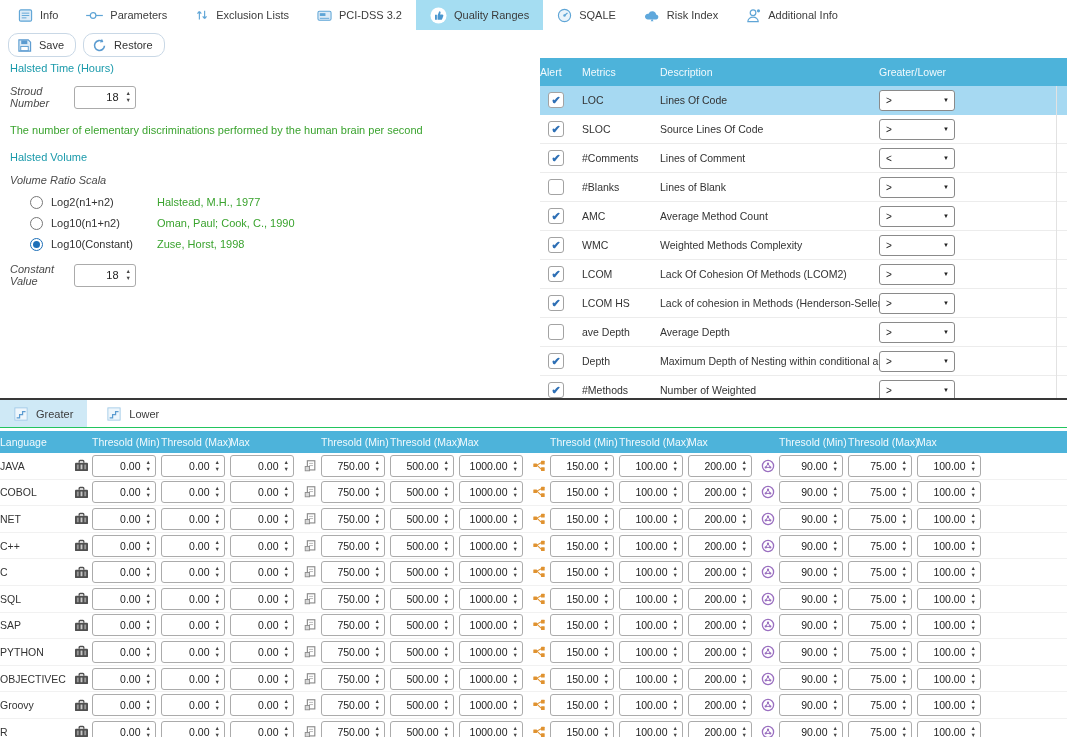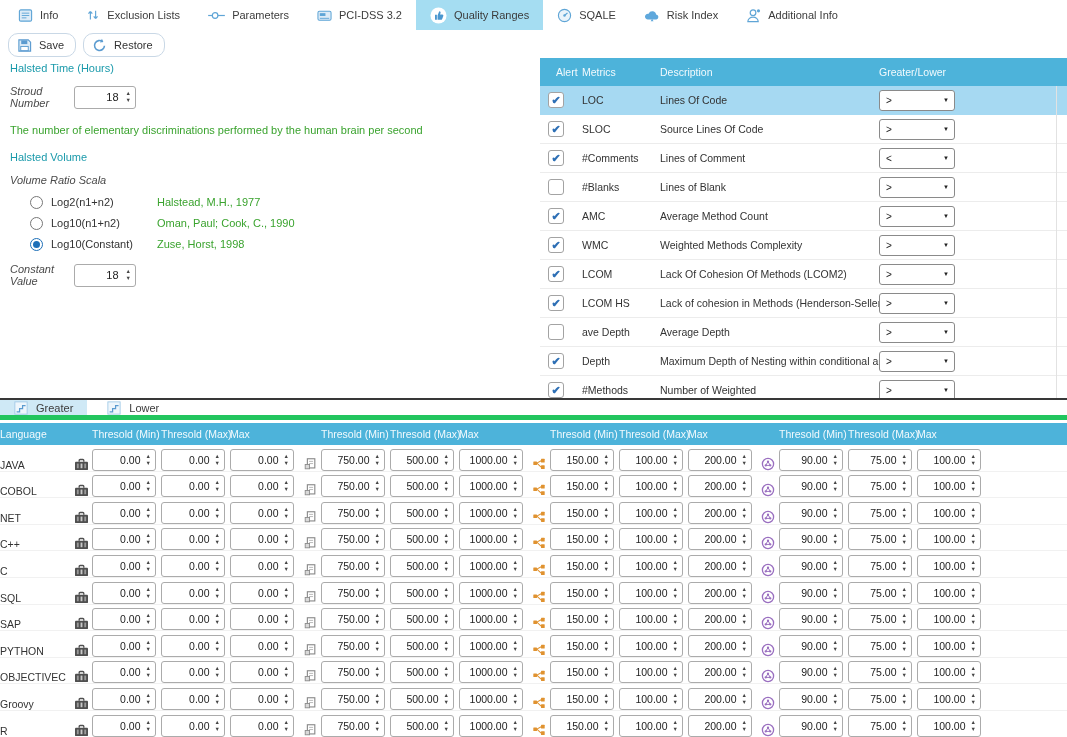--- a/index.html
+++ b/index.html
@@ -32,38 +32,38 @@
   .radio.sel{border-color:#1d6fb8}
   .radio.sel::after{content:"";position:absolute;left:2px;top:2px;width:7px;height:7px;border-radius:50%;background:#1d6fb8}
   .radio-label{width:106px;font-size:11px;color:#333}
   .radio-ref{font-size:11px;color:var(--green)}
   .constant-row{margin-top:9px}
 
   
   .metrics-panel{position:absolute;left:540px;top:58px;right:0;height:340px;overflow:hidden;background:#fff}
   .mhead,.mrow{display:grid;grid-template-columns:42px 78px 219px 1fr;align-items:center}
   .mhead{height:28px;background:var(--header_blue);color:#f2fafd;font-size:10.5px}
-  .mhead>div:first-child{padding-left:16px}
+  .mhead>div:first-child{padding-left:0}
   .mrow{height:29px;border-bottom:1px solid #ececec;background:#fff}
   .mrow.selected{background:var(--row_selected);border-bottom-color:transparent}
   .cb{width:16px;height:16px;border:1px solid #a3a3a3;border-radius:3px;background:#fff;margin-left:8px;
       display:flex;align-items:center;justify-content:center;font-size:11px;color:#2d6fb5;font-weight:bold}
   .mc{font-size:10.5px;color:#333;white-space:nowrap;overflow:hidden}
   .dd{display:inline-flex;align-items:center;width:76px;height:21px;border:1px solid #8a8a8a;border-radius:3px;background:#fff}
   .ddv{flex:1;padding-left:6px;font-size:10px;color:#222}
   .caret{font-size:6px;color:#222;padding-right:5px}
   .vline{position:absolute;right:10px;top:28px;bottom:0;width:1px;background:#e2e2e2}
 
   
   .bottom-panel{position:absolute;top:398px;left:0;right:0;bottom:0;border-top:2px solid #383838;background:#fff}
-  .btabs{display:flex;height:20px;align-items:stretch;gap:6px;border-bottom:5px solid #22c55e}
+  .btabs{display:flex;height:28px;align-items:stretch;gap:6px;border-bottom:1px solid #22c55e}
   .btab{display:flex;align-items:center;gap:8px;padding:0 14px;font-size:11px;color:#3c3c3c}
   .btab.active{background:#cfe9f6}
   .rhead{display:flex;height:22px;align-items:center;background:var(--header_blue);color:#f2fafd;font-size:10.5px;margin-top:3px}
-  .rrow{display:flex;height:26.6px;align-items:flex-end;border-bottom:1px solid #f1f1f1}
+  .rrow{display:flex;height:26.6px;align-items:center;border-bottom:1px solid #f1f1f1}
   .cell{flex:none}
   .cell.lang{width:70px;font-size:10.5px;white-space:nowrap;overflow:hidden}
   .cell.icon{width:22px;display:flex;justify-content:center;align-items:center}
   .cell.box{width:64px;margin-right:5px;white-space:nowrap}
   .cell.box .spin{width:64px;height:22px}
   .cell.box .spin .val{font-size:10.5px;padding-right:5px}
 </style>
 </head>
 <body>
 
@@ -74,35 +74,35 @@
           <rect x="1.5" y="2" width="13" height="12" rx="1.5" fill="#ddebf7" stroke="#5fa5d6" stroke-width="1.2"></rect>
           <line x1="4" y1="5.5" x2="12" y2="5.5" stroke="#5fa5d6"></line>
           <line x1="4" y1="8" x2="12" y2="8" stroke="#5fa5d6"></line>
           <line x1="4" y1="10.5" x2="9" y2="10.5" stroke="#5fa5d6"></line>
         </svg>
       </span>
       <span>Info</span>
     </div>
     <div class="tab">
       <span class="ticon">
+        <svg width="17" height="13" viewBox="0 0 18 14">
+          <line x1="0" y1="7" x2="18" y2="7" stroke="#5fa5d6" stroke-width="1.3"></line>
+          <circle cx="7.5" cy="7" r="3" fill="#fff" stroke="#5fa5d6" stroke-width="1.3"></circle>
+        </svg>
+      </span>
+      <span>Parameters</span>
+    </div>
+    <div class="tab">
+      <span class="ticon">
         <svg width="14" height="14" viewBox="0 0 16 16">
           <path d="M5 13 V4 M5 4 l-2.2 2.5 M5 4 l2.2 2.5" stroke="#5fa5d6" stroke-width="1.3" fill="none"></path>
           <path d="M11 3 v9 M11 12 l-2.2-2.5 M11 12 l2.2-2.5" stroke="#5fa5d6" stroke-width="1.3" fill="none"></path>
         </svg>
       </span>
       <span>Exclusion Lists</span>
-    </div>
-    <div class="tab">
-      <span class="ticon">
-        <svg width="17" height="13" viewBox="0 0 18 14">
-          <line x1="0" y1="7" x2="18" y2="7" stroke="#5fa5d6" stroke-width="1.3"></line>
-          <circle cx="7.5" cy="7" r="3" fill="#fff" stroke="#5fa5d6" stroke-width="1.3"></circle>
-        </svg>
-      </span>
-      <span>Parameters</span>
     </div>
     <div class="tab">
       <span class="ticon">
         <svg width="15" height="15" viewBox="0 0 16 16">
           <rect x="1" y="3.5" width="14" height="9.5" rx="1.5" fill="#ddebf7" stroke="#5fa5d6" stroke-width="1.1"></rect>
           <rect x="3" y="5.5" width="6" height="3" fill="#5fa5d6"></rect>
           <line x1="3" y1="11" x2="13" y2="11" stroke="#5fa5d6"></line>
         </svg>
       </span>
       <span>PCI-DSS 3.2</span>

